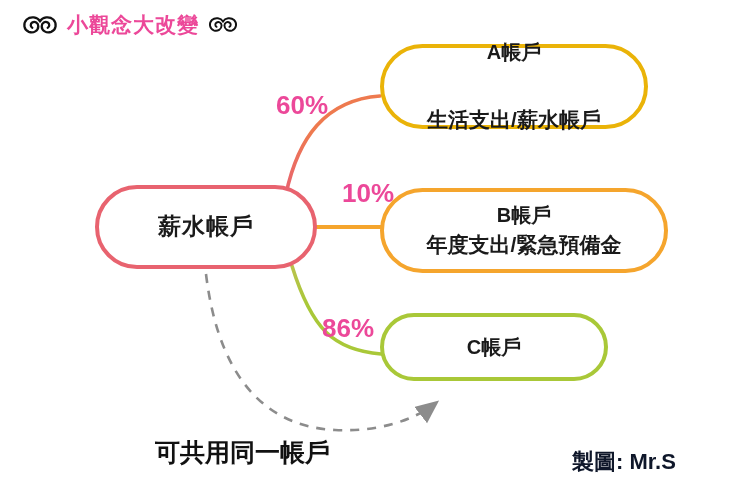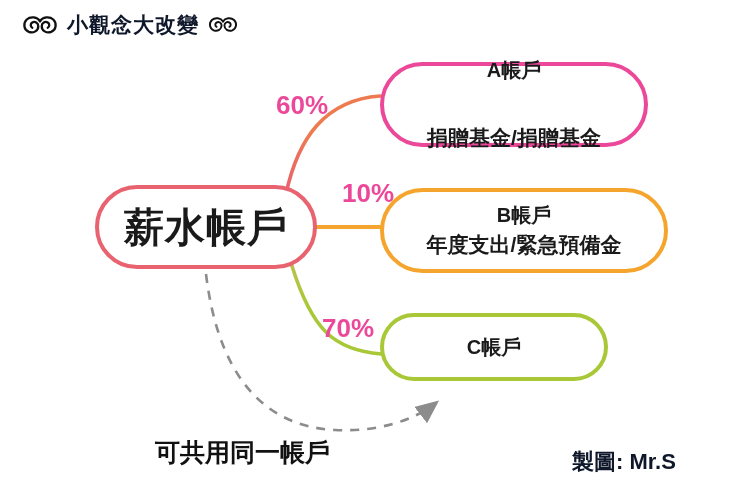--- a/index.html
+++ b/index.html
@@ -2,34 +2,34 @@
 <html><head>
 <meta charset="utf-8">
 <style>
   html,body{margin:0;padding:0;background:#fff;}
   .stage{
     position:relative;width:740px;height:503px;background:#ffffff;overflow:hidden;
     font-family:"Liberation Sans","DejaVu Sans",sans-serif;color:#1a1a1a;
   }
   
   .header{position:absolute;left:22px;top:11px;display:flex;align-items:center;gap:9px;}
-  .header .title{font-size:21px;font-weight:800;letter-spacing:1px;color:#0f172a;}
+  .header .title{font-size:21px;font-weight:800;letter-spacing:1px;color:#ec4899;}
   .swirl{display:block;}
   .swirl.flip{transform:scaleX(-1);}
   
   .wires{position:absolute;left:0;top:0;width:740px;height:503px;}
   
   .node{
     position:absolute;background:#fff;border-radius:44px;box-sizing:border-box;
     display:flex;flex-direction:column;align-items:center;justify-content:center;
     text-align:center;line-height:1.3;
   }
   .node-root{left:95px;top:185px;width:222px;height:84px;border:4.5px solid #e8636f;}
-  .node-root .root-label{font-size:40px;font-weight:800;letter-spacing:1px;}
-  .node-a{left:380px;top:62px;width:268px;height:85px;border:4px solid #ec4899;gap:38px;}
+  .node-root .root-label{font-size:23px;font-weight:800;letter-spacing:1px;}
+  .node-a{left:380px;top:44px;width:268px;height:85px;border:4px solid #eab308;gap:38px;}
   .node-b{left:380px;top:188px;width:288px;height:85px;border:4px solid #f5a52d;text-align:center;}
   .node-c{left:380px;top:313px;width:228px;height:68px;border:4px solid #a9c838;}
   .acct-name{font-size:20px;font-weight:700;}
   .acct-desc{font-size:21px;font-weight:700;margin-top:3px;}
   
   .pct{position:absolute;font-size:26px;font-weight:700;color:#ec4899;}
   .pct-a{left:276px;top:90px;}
   .pct-b{left:322px;top:178px;margin-left:20px;}
   .pct-c{left:322px;top:313px;}
   
@@ -78,25 +78,25 @@
       <path d="M21,7 C24,2 32,1 36.5,5 C41,9.5 40,17 34,19.5 C28.5,21.5 23,18 23,12.8 C23,8.8 27,6.6 30.1,8.6 C32.4,10.1 32.3,13.4 30,14.6" fill="none" stroke="#111" stroke-width="2.7" stroke-linecap="round"></path>
     </svg>
   </div>
 
   <div class="node node-root">
     <span class="root-label">薪水帳戶</span>
   </div>
 
   <span class="pct pct-a">60%</span>
   <span class="pct pct-b">10%</span>
-  <span class="pct pct-c">70%</span>
+  <span class="pct pct-c">86%</span>
 
   <div class="node node-a">
     <span class="acct-name">A帳戶</span>
-    <span class="acct-desc">捐贈基金/捐贈基金</span>
+    <span class="acct-desc">生活支出/薪水帳戶</span>
   </div>
 
   <div class="node node-b">
     <span class="acct-name">B帳戶</span>
     <span class="acct-desc">年度支出/緊急預備金</span>
   </div>
 
   <div class="node node-c">
     <span class="acct-name">C帳戶</span>
   </div>

